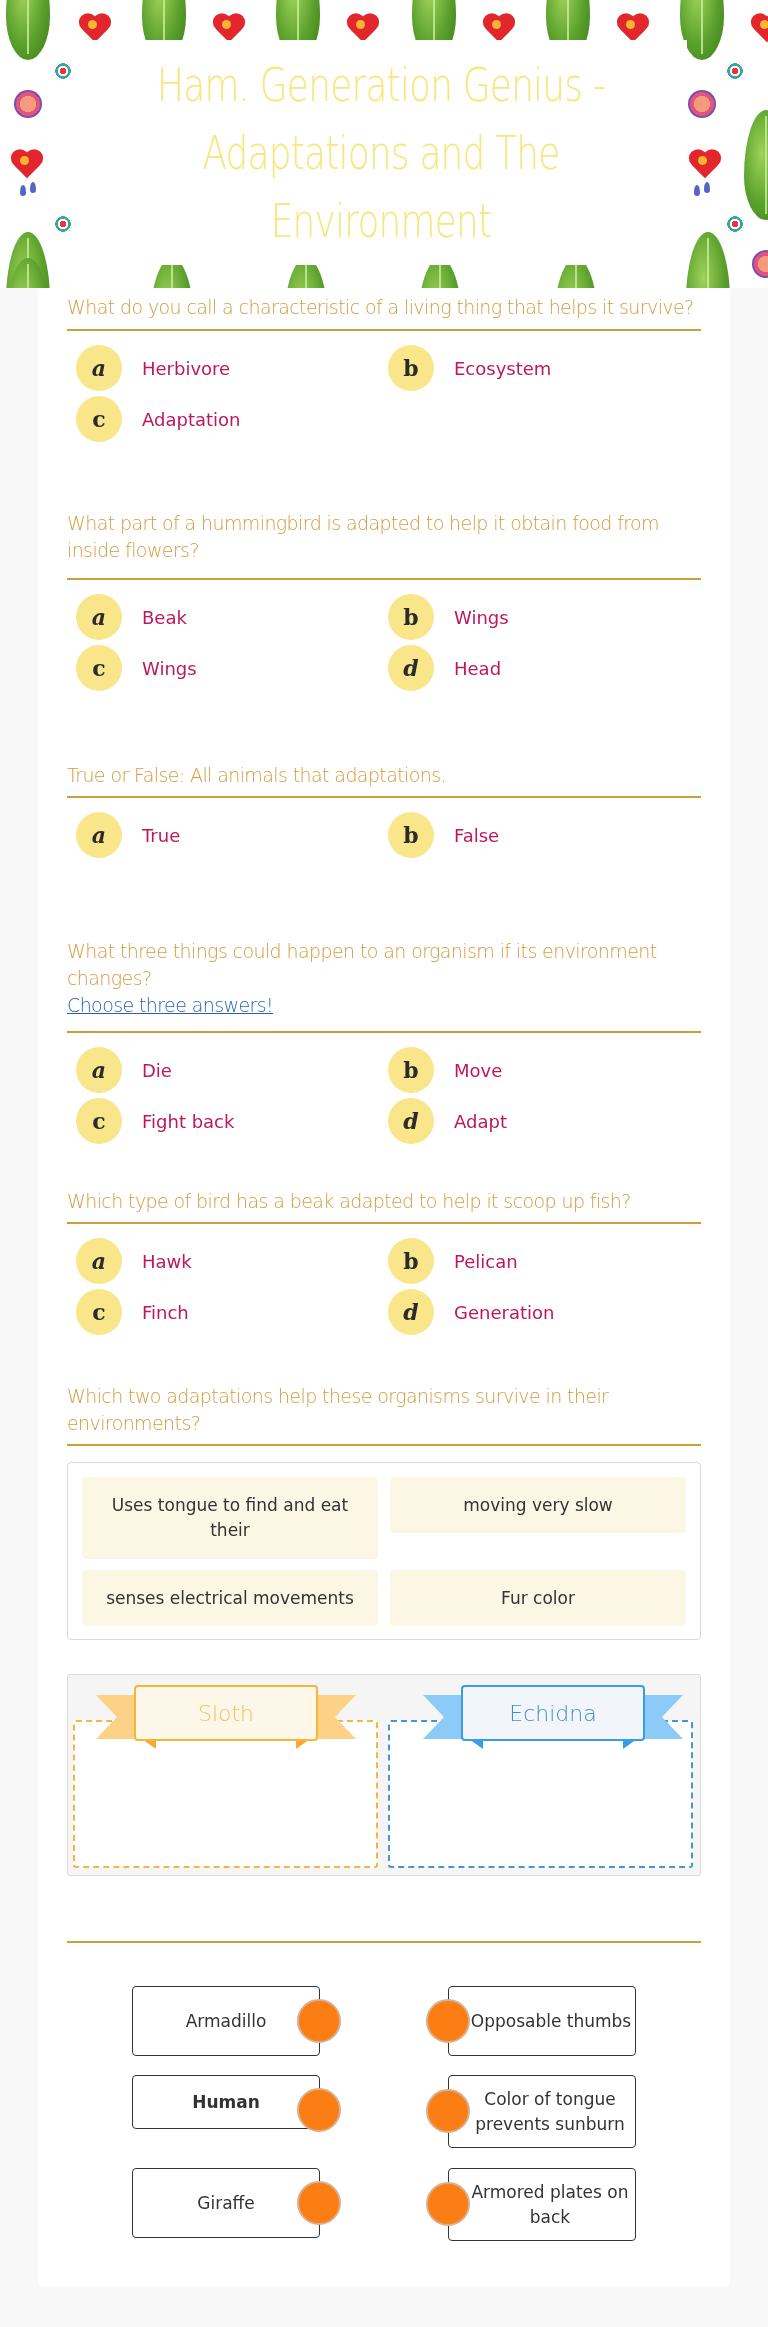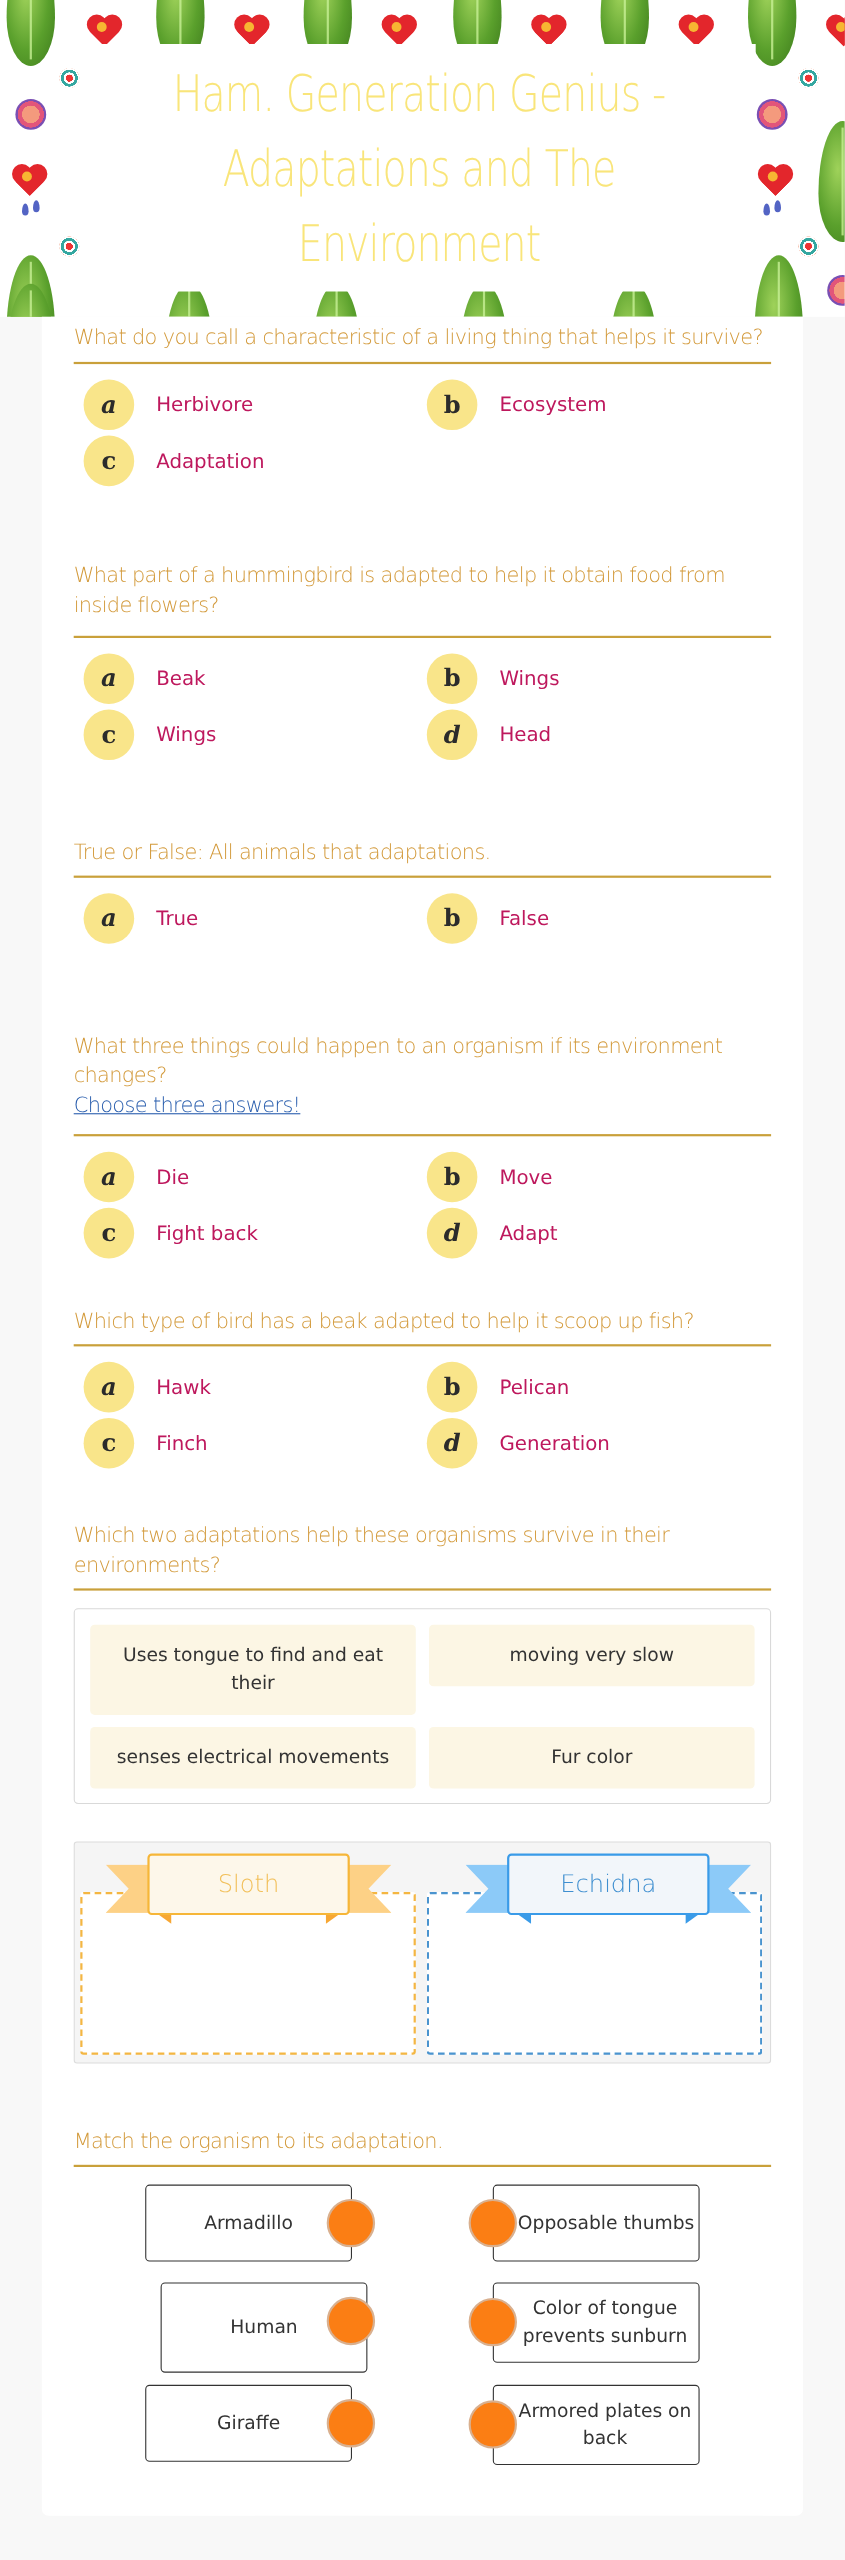--- a/index.html
+++ b/index.html
@@ -328,27 +328,26 @@
     <div class="ribbon" style="left:355px;">
       <div class="tail l" style="background:#8ccaf8;"></div>
       <div class="tail r" style="background:#8ccaf8;"></div>
       <div class="fold l" style="background:#3a9be8;"></div>
       <div class="fold r" style="background:#3a9be8;"></div>
       <div class="face" style="background:#f2f6fa;border-color:#3a9be8;color:#3f8fd0;">Echidna</div>
     </div>
   </div>
 
   <div class="q" style="top:1646px;">
-    <div class="q-text">Match the organism to its adaptation.</div>
     <div class="q-rule" style="margin-top:7px;"></div>
   </div>
 
   <div class="mbox" style="left:94px;top:1698px;height:70px;">Armadillo</div>
   <div class="mdot" style="left:259px;top:1711px;"></div>
-  <div class="mbox" style="left:108px;top:1787px;height:82px;">Human</div>
+  <div class="mbox" style="left:94px;top:1787px;height:54px;font-weight:bold;">Human</div>
   <div class="mdot" style="left:259px;top:1800px;"></div>
   <div class="mbox" style="left:94px;top:1880px;height:70px;">Giraffe</div>
   <div class="mdot" style="left:259px;top:1893px;"></div>
 
   <div class="mbox" style="left:410px;top:1698px;height:70px;padding-left:18px;">Opposable thumbs</div>
   <div class="mdot" style="left:388px;top:1711px;"></div>
   <div class="mbox" style="left:410px;top:1787px;height:73px;padding:0 6px 0 22px;">Color of tongue prevents sunburn</div>
   <div class="mdot" style="left:388px;top:1801px;"></div>
   <div class="mbox" style="left:410px;top:1880px;height:73px;padding:0 6px 0 22px;">Armored plates on back</div>
   <div class="mdot" style="left:388px;top:1894px;"></div>

